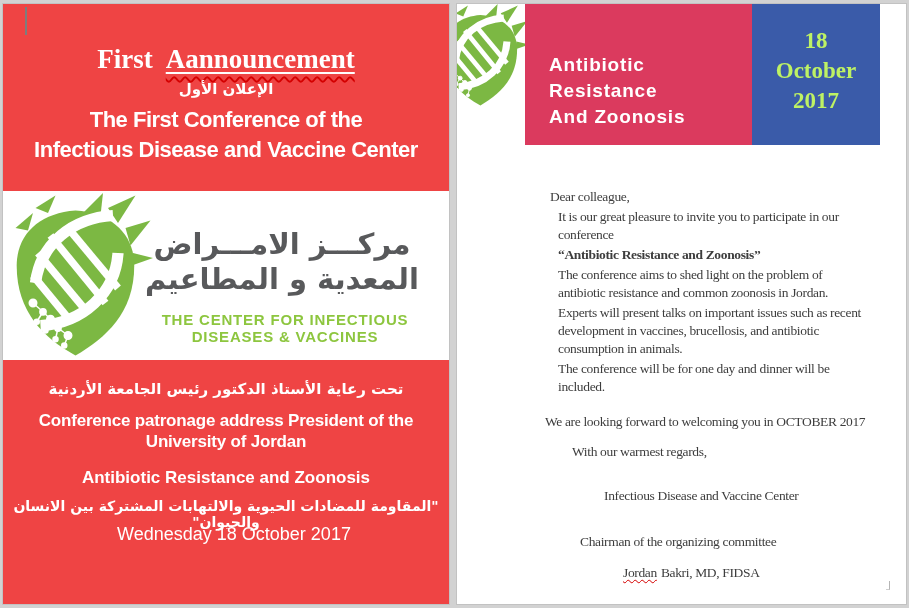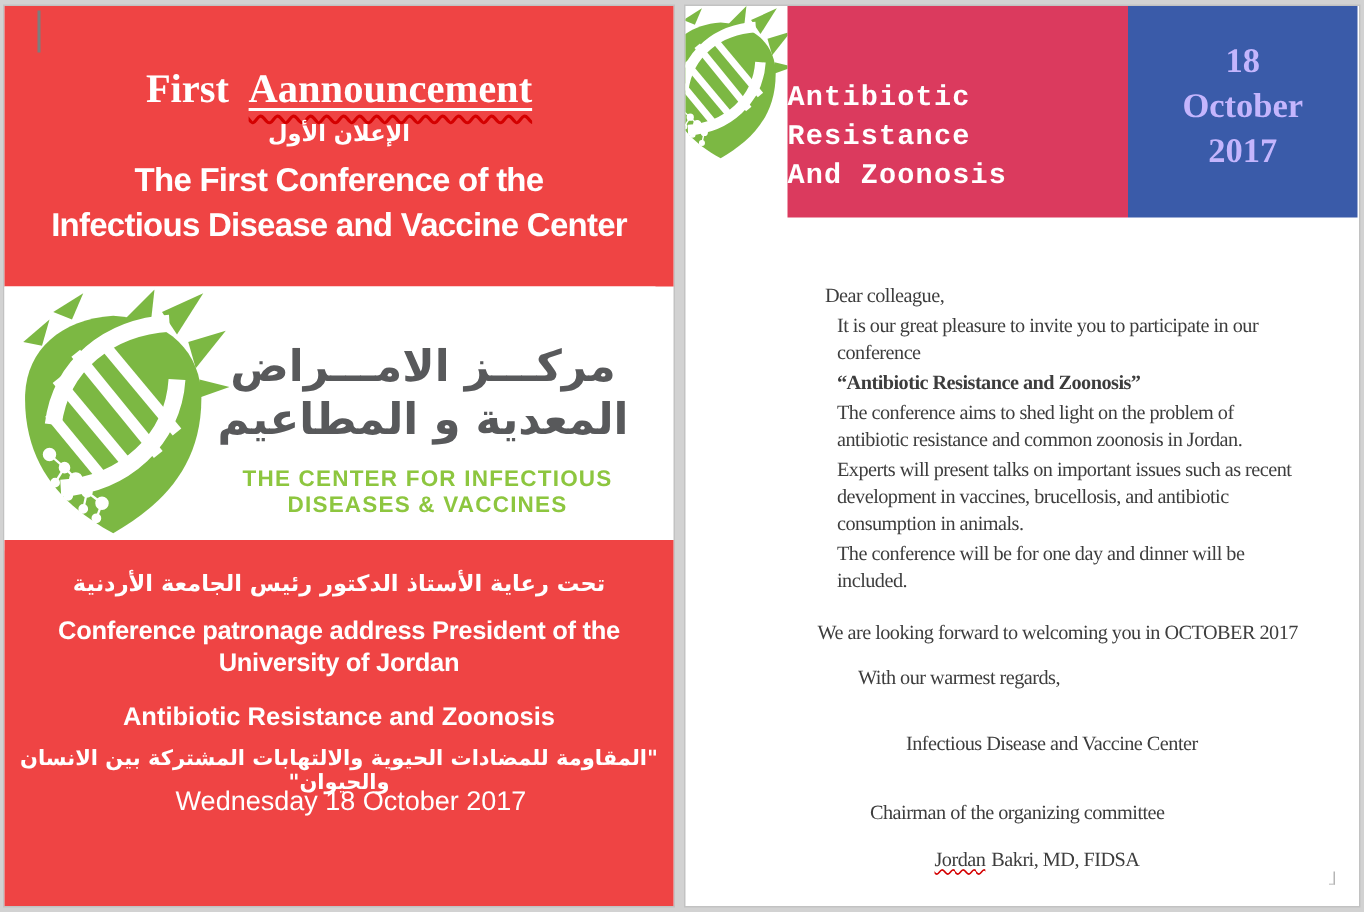--- a/index.html
+++ b/index.html
@@ -39,23 +39,23 @@
   .p-ar{top:20px;font-size:15px;font-weight:bold;}
   .p-en{top:50px;font-weight:bold;font-size:17px;line-height:21px;letter-spacing:-0.2px;}
   .p-title{top:108px;font-weight:bold;font-size:17px;}
   .p-quote{top:138px;font-size:14px;font-weight:bold;}
   .p-date{top:164px;font-size:18px;font-weight:normal;padding-left:16px;}
 
   
   .logo2wrap{position:absolute;left:0;top:0;width:68px;height:107px;overflow:hidden;}
   .logo2{position:absolute;left:-22px;top:0;width:94px;height:103px;}
   .hdr-red{position:absolute;left:68px;top:0;width:227px;height:141px;background:#DB3A5E;color:#fff;}
-  .hdr-red-text{position:absolute;left:0;top:48px;font-family:Liberation Mono, monospace;
+  .hdr-red-text{position:absolute;left:24px;top:48px;font-family:Liberation Sans, sans-serif;
                 font-weight:bold;font-size:19px;line-height:26px;letter-spacing:0.8px;}
-  .hdr-blue{position:absolute;left:295px;top:0;width:153px;height:141px;background:#3A5BA9;color:#c4b5fd;}
+  .hdr-blue{position:absolute;left:295px;top:0;width:128px;height:141px;background:#3A5BA9;color:#bef264;}
   .hdr-blue-text{position:absolute;left:0;right:0;top:22px;text-align:center;
                  font-family:"Liberation Serif",serif;font-weight:bold;font-size:23px;line-height:30px;}
 
   .letter{position:absolute;left:0;top:184px;width:449px;color:#3D3D3D;
           font-family:"Liberation Serif",serif;font-size:13.5px;line-height:18px;letter-spacing:-0.35px;}
   .letter div{white-space:nowrap;}
   .l-sal{margin-left:93px;}
   .l-ind{margin-left:101px;}
   .pgap{margin-top:2px;}
   .bold{font-weight:bold;}

